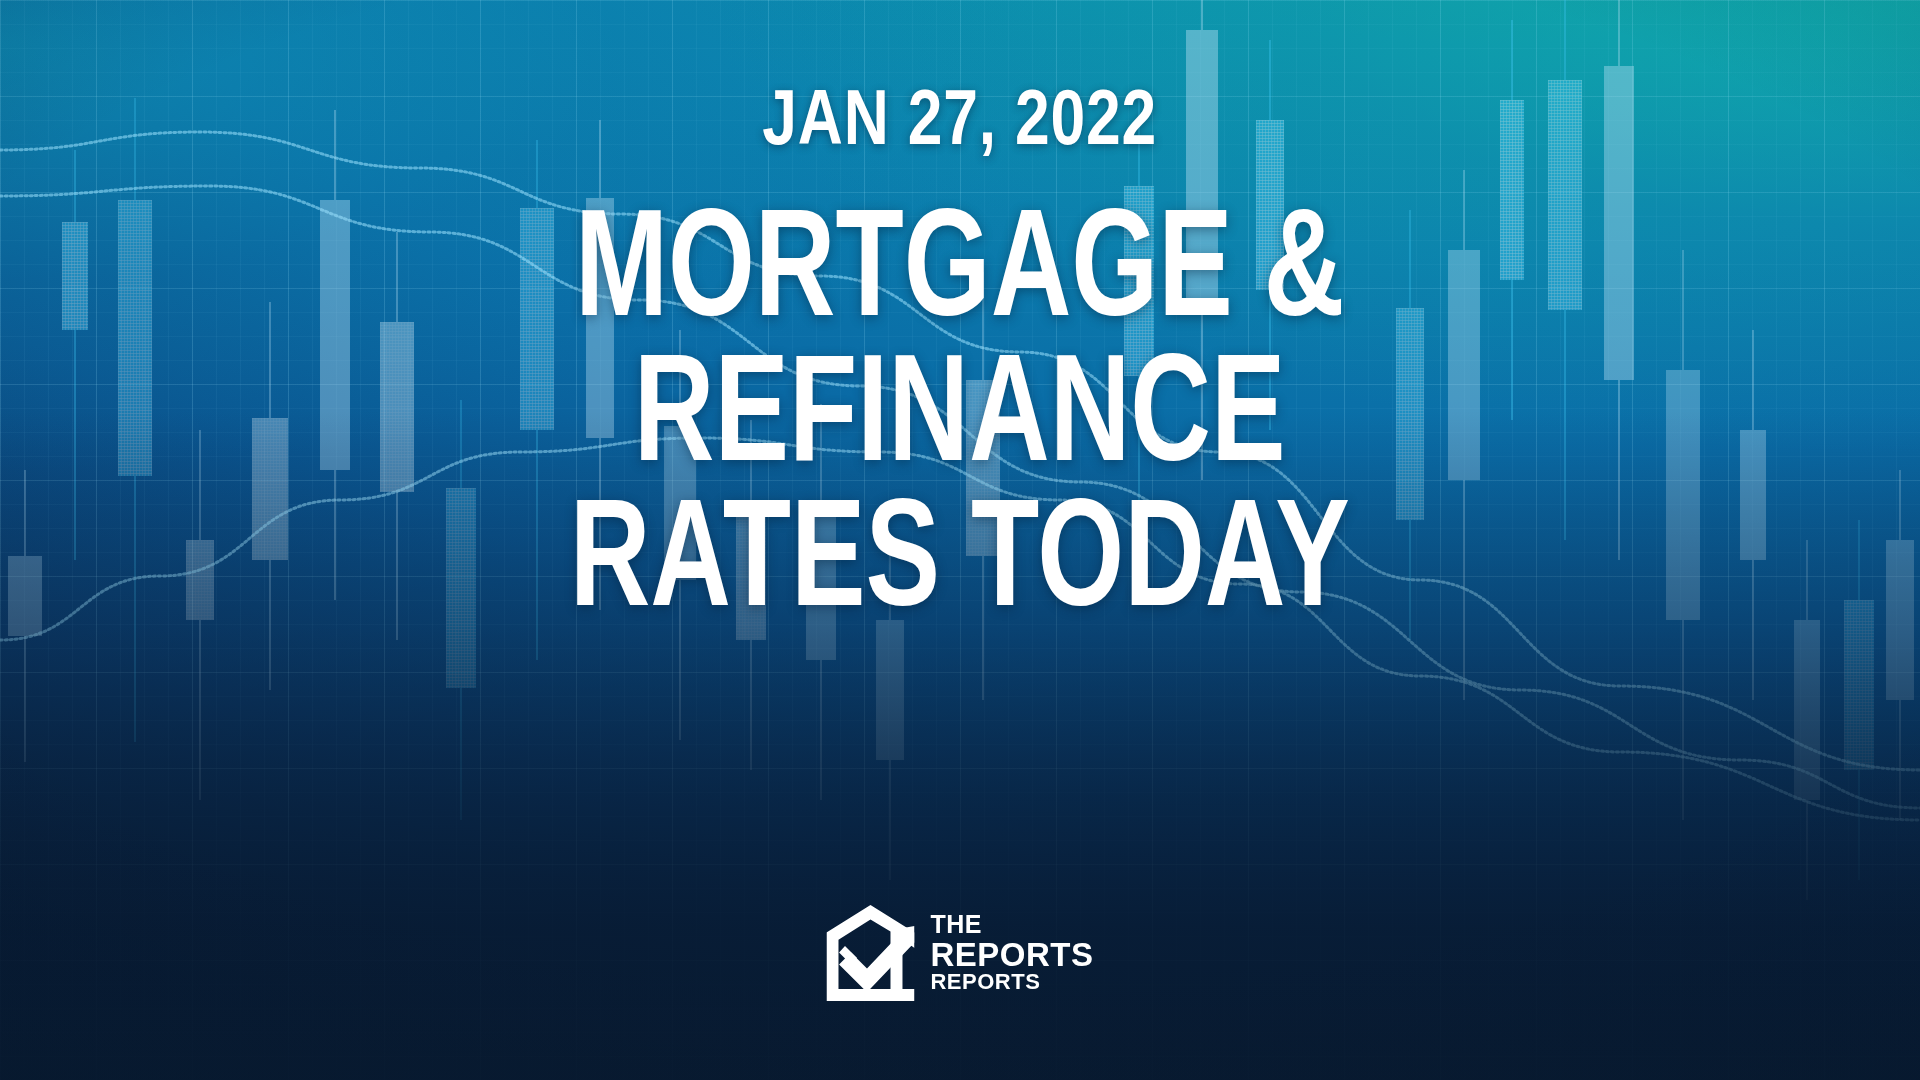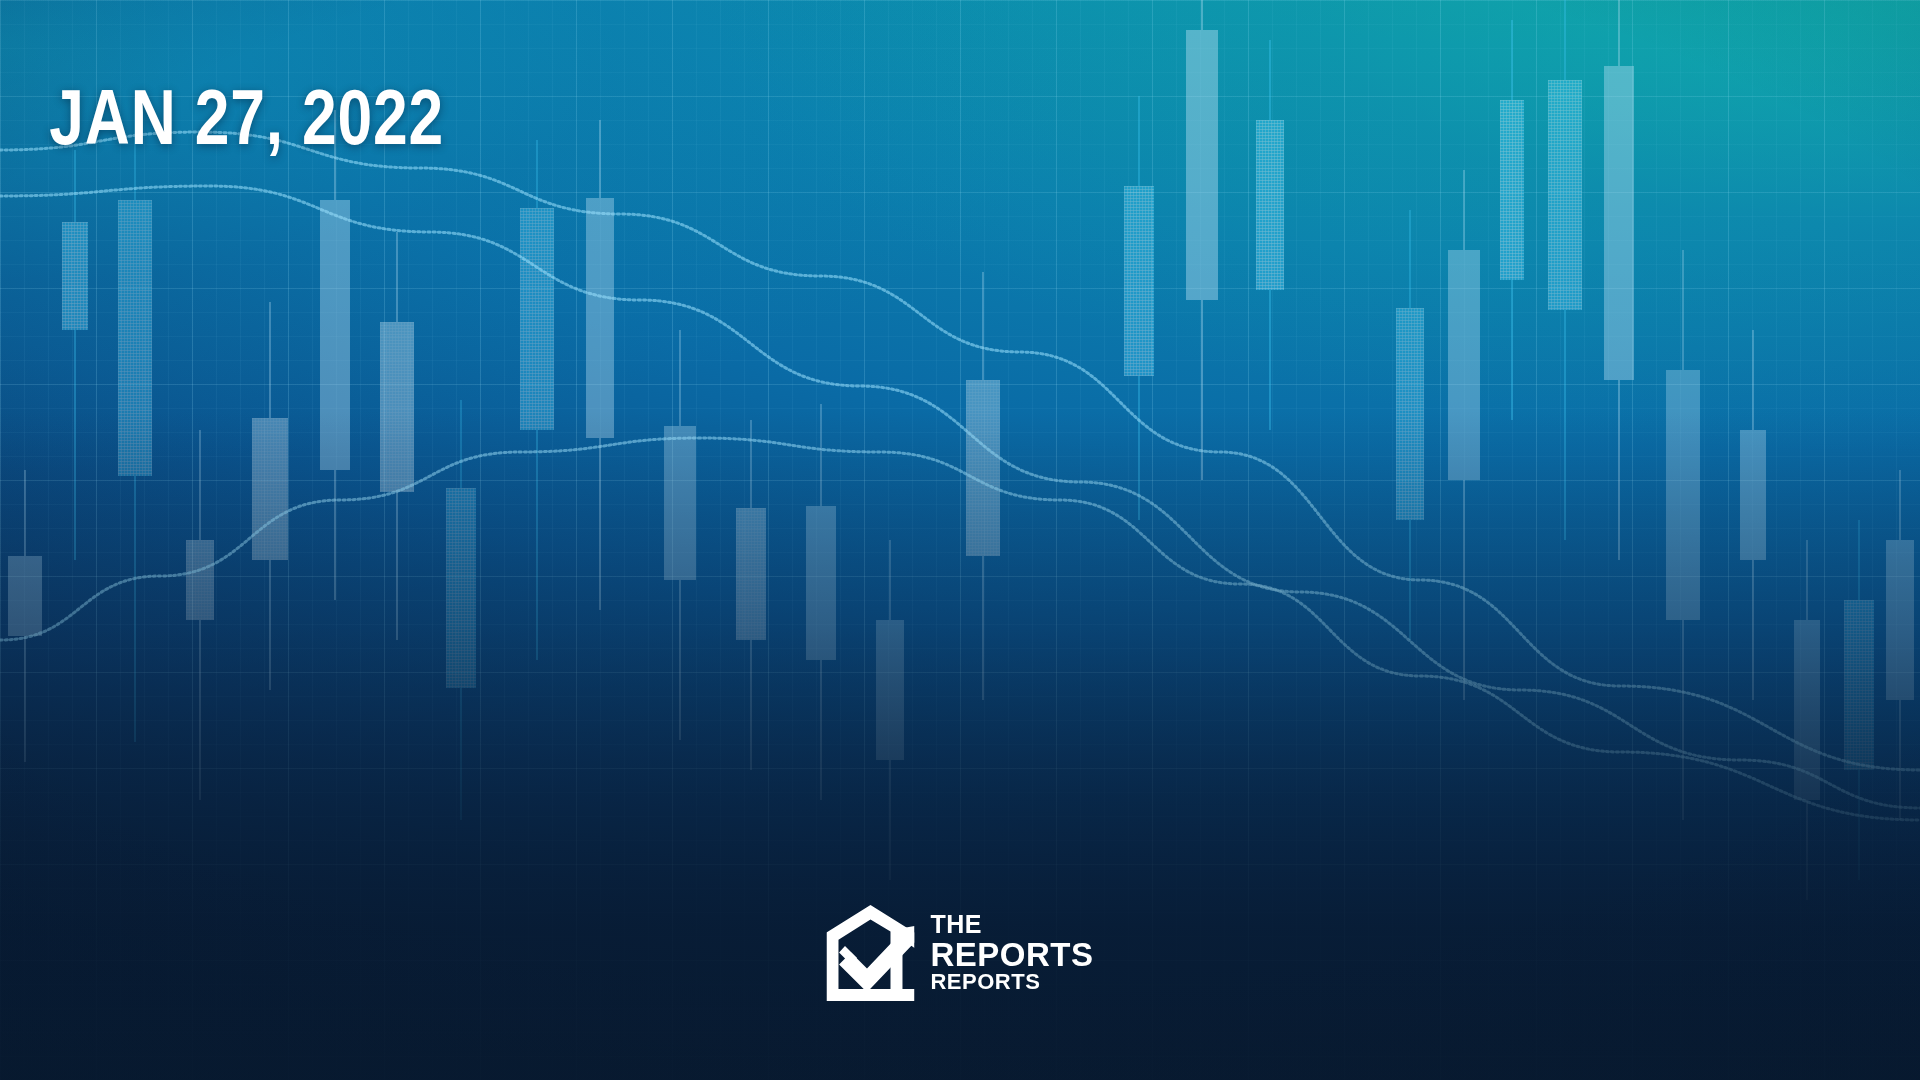--- a/index.html
+++ b/index.html
@@ -94,21 +94,21 @@
 
   
   .curves { position: absolute; inset: 0; }
 
   
   .content {
     position: absolute;
     inset: 0;
     display: flex;
     flex-direction: column;
-    align-items: flex-start;
+    align-items: center;
   }
   .date-line {
     margin-top: 78px;
     color: #ffffff;
     font-size: 78px;
     line-height: 1;
     font-weight: 700;
     letter-spacing: 1px;
     transform: scaleX(0.80);
     transform-origin: center top;
@@ -284,20 +284,25 @@
       <path d="M 0 640 C 80 640, 80 576, 160 576 C 250 576, 250 500, 340 500 C 430 500, 430 452, 520 452 C 610 452, 610 438, 700 438 C 790 438, 790 452, 880 452 C 970 452, 970 500, 1060 500 C 1150 500, 1150 584, 1240 584 C 1330 584, 1330 676, 1420 676 C 1520 676, 1520 752, 1620 752 C 1770 752, 1770 820, 1920 820" fill="none" stroke="#9FE4FF" stroke-width="3" stroke-dasharray="2 3" stroke-linecap="round" opacity="0.55"></path>
     </svg>
 
   <div class="bg-bottomdark"></div>
   <div class="bg-vignette"></div>
 
   <div class="content">
 
     <div class="date-line">JAN 27, 2022</div>
 
+    <div class="headline">
+      <span class="hl">MORTGAGE &amp;</span>
+      <span class="hl">REFINANCE</span>
+      <span class="hl">RATES TODAY</span>
+    </div>
   </div>
 
   <div class="logo">
     <svg class="logo-mark" viewBox="0 0 88 96">
 
       <path fill="#ffffff" d="
         M44 0 L88 27.5 L88 43 L76 34.5 L76 84 L88 84 L88 96 L0 96 L0 27.5 Z
         M44 14.6 L12 34.8 L12 84 L64 84 L64 26.5 Z"></path>
 
       <path fill="#ffffff" d="

